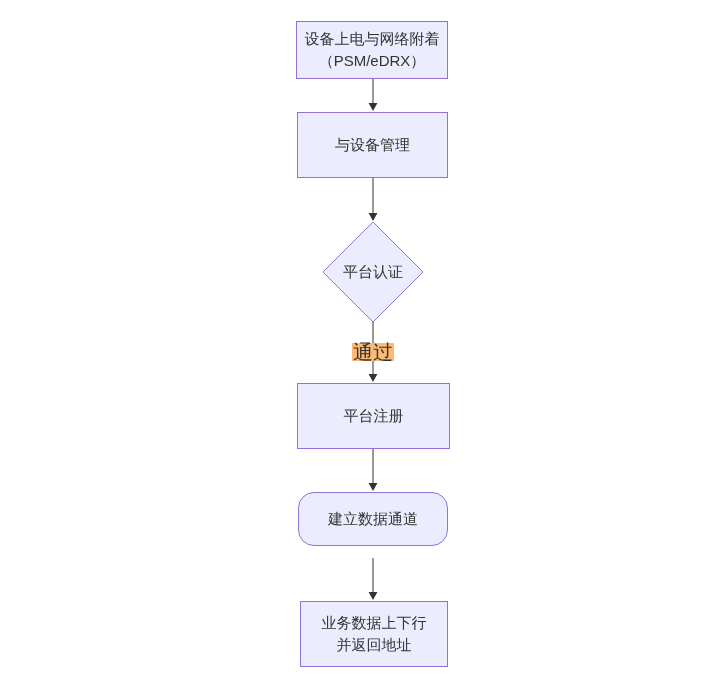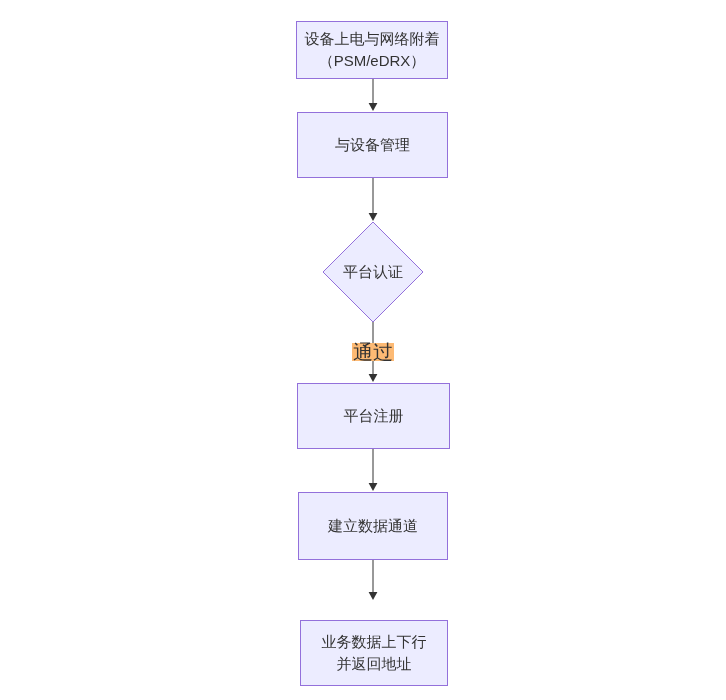--- a/index.html
+++ b/index.html
@@ -110,22 +110,22 @@
   </div>
 
   <div class="diamond-label">平台认证</div>
 
   <div class="edge-label">通过</div>
 
   <div class="node" style="left:297px; top:383px; width:153px; height:66px;">
     <span>平台注册</span>
   </div>
 
-  <div class="node" style="left:298px; top:492px; width:150px; height:68px;">
+  <div class="node" style="left:298px; top:492px; width:150px; height:54px;border-radius:16px;">
     <span>建立数据通道</span>
   </div>
 
-  <div class="node" style="left:300px; top:601px; width:148px; height:66px;margin-top:19px;">
+  <div class="node" style="left:300px; top:601px; width:148px; height:66px;">
     <span>业务数据上下行</span>
     <span>并返回地址</span>
   </div>
 
 </div>
 
 </body></html>

